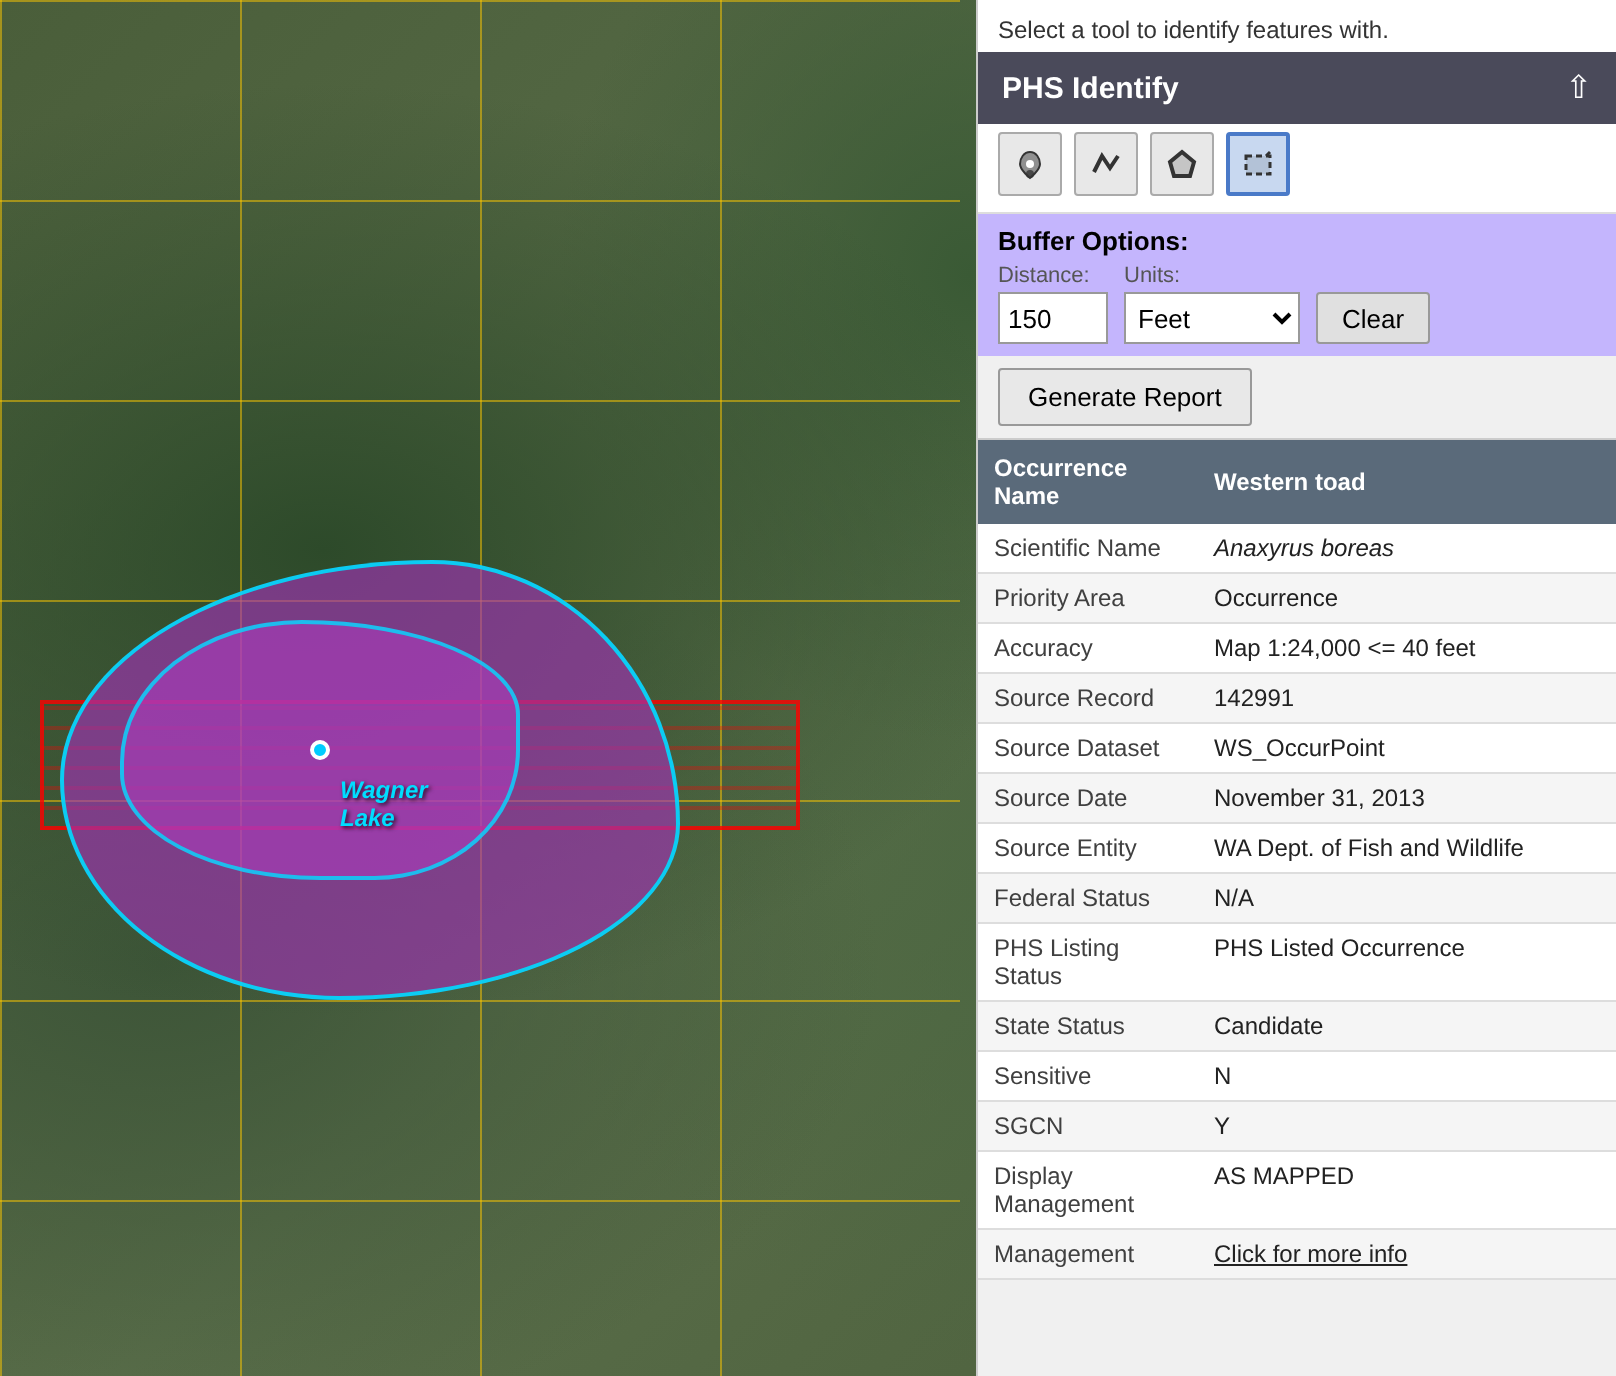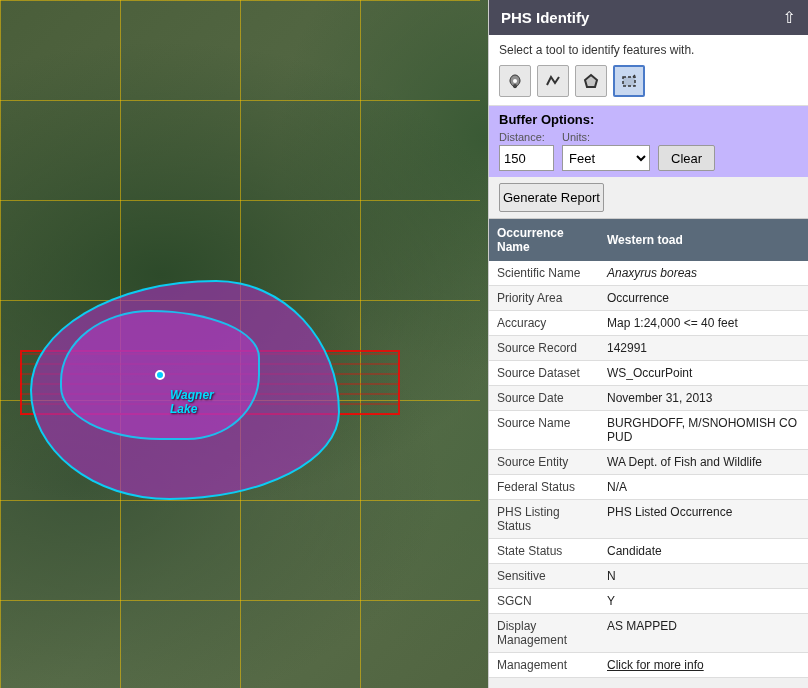--- a/index.html
+++ b/index.html
@@ -204,21 +204,21 @@
       background: #e0e0e0;
       border: 1px solid #999;
       cursor: pointer;
       font-size: 13px;
       border-radius: 2px;
     }
 
     
     #generate-btn {
       margin: 6px 10px;
-      padding: 6px 3px;
+      padding: 6px 14px;
       background: #e8e8e8;
       border: 1px solid #999;
       cursor: pointer;
       font-size: 13px;
       border-radius: 2px;
       flex-shrink: 0;
       width: fit-content;
     }
 
     
@@ -290,26 +290,26 @@
     <div style="position:absolute; top:370px; left:155px; width:10px; height:10px; background:#00ccff; border-radius:50%; border:2px solid white;"></div>
     <div class="lake-label">
       <span>Wagner</span><br>
       <span>Lake</span>
     </div>
   </div>
 </div>
 
 <div id="panel">
 
+  <div id="tool-desc">Select a tool to identify features with.</div>
+
   <div id="panel-header">
     <span id="panel-title">PHS Identify</span>
     <span class="collapse-icon">⇧</span>
   </div>
-
-  <div id="tool-desc">Select a tool to identify features with.</div>
 
   <div id="tool-buttons">
     <button class="tool-btn" title="Point">
       <svg width="16" height="16" viewBox="0 0 16 16">
           <circle cx="8" cy="13" r="2" fill="#333"></circle>
           <path d="M8 2 C5 2 3 5 3 8 C3 11 8 15 8 15 C8 15 13 11 13 8 C13 5 11 2 8 2Z" fill="#555" stroke="#333" stroke-width="1" fill-opacity="0.6"></path>
           <circle cx="8" cy="8" r="2" fill="white"></circle>
         </svg>
     </button>
     <button class="tool-btn" title="Polyline">
@@ -379,24 +379,20 @@
           </tr>
           <tr>
             <td>Source Dataset</td>
             <td>WS_OccurPoint</td>
           </tr>
           <tr>
             <td>Source Date</td>
             <td>November 31, 2013</td>
           </tr>
           <tr>
-            <td>Source Name</td>
-            <td>BURGHDOFF, M/SNOHOMISH CO PUD</td>
-          </tr>
-          <tr>
             <td>Source Entity</td>
             <td>WA Dept. of Fish and Wildlife</td>
           </tr>
           <tr>
             <td>Federal Status</td>
             <td>N/A</td>
           </tr>
           <tr>
             <td>PHS Listing Status</td>
             <td>PHS Listed Occurrence</td>

